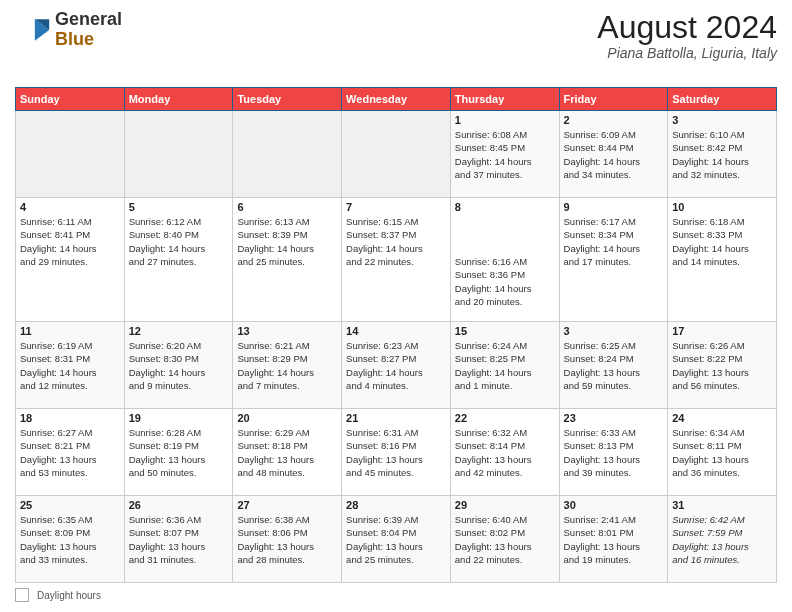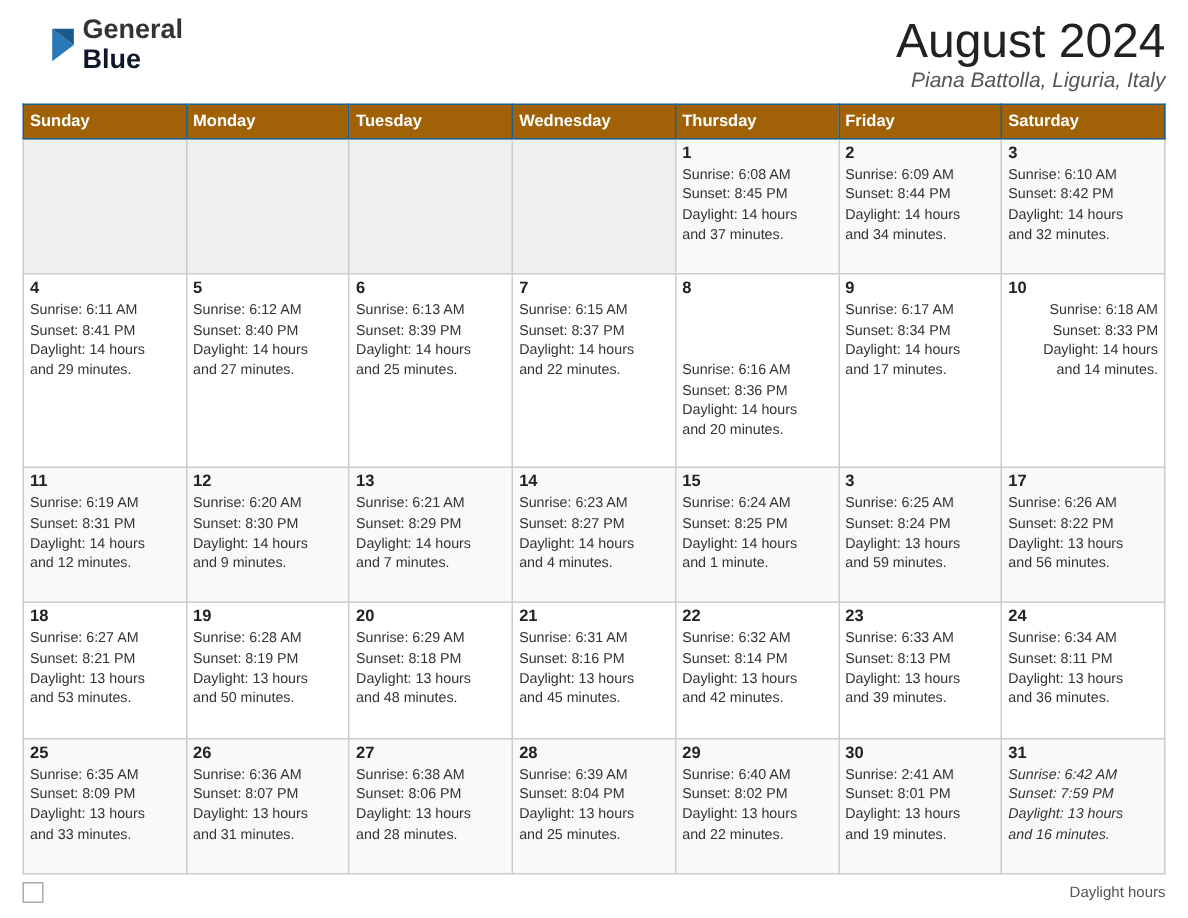--- a/index.html
+++ b/index.html
@@ -14,34 +14,34 @@
       width: 792px;
       height: 612px;
       padding: 10px 15px;
       display: flex;
       flex-direction: column;
     }
     .header {
       display: flex;
       justify-content: space-between;
       align-items: flex-start;
-      margin-bottom: 8px;
+      margin-bottom: 26px;
     }
     .logo {
       display: flex;
       align-items: center;
       gap: 4px;
     }
     .logo-text {
       font-size: 18px;
       font-weight: bold;
       line-height: 1.1;
     }
     .logo-text .general { display: block; color: #333; }
-    .logo-text .blue { display: block; color: #0f172a; }
+    .logo-text .blue { display: block; color: #a16207; }
     .logo-icon {
       width: 36px;
       height: 36px;
     }
     .title-block {
       text-align: right;
     }
     .month-title {
       font-size: 32px;
       font-weight: normal;
@@ -53,21 +53,21 @@
       color: #555;
       font-style: italic;
     }
     .calendar {
       flex: 1;
       border-collapse: collapse;
       width: 100%;
       font-size: 10px;
     }
     .calendar th {
-      background: #a16207;
+      background: #ef4444;
       color: #fff;
       font-size: 11px;
       font-weight: bold;
       padding: 5px 4px;
       text-align: left;
       border: 1px solid #1a6090;
     }
     .calendar td {
       border: 1px solid #ccc;
       vertical-align: top;
@@ -93,21 +93,20 @@
     .empty-cell {
       background: #f0f0f0 !important;
     }
     .footer {
       margin-top: 5px;
       font-size: 10px;
       color: #555;
       display: flex;
       align-items: center;
       gap: 8px;
-      justify-content: space-between;
     }
     .footer-box {
       width: 14px;
       height: 14px;
       background: #fff;
       border: 1px solid #aaa;
       display: inline-block;
     }
   </style>
 </head>
@@ -209,21 +208,21 @@
           </td>
           <td>
             <span class="day-number">9</span>
             <div class="day-info" style="white-space: pre-line;">Sunrise: 6:17 AM
 Sunset: 8:34 PM
 Daylight: 14 hours
 and 17 minutes.</div>
           </td>
           <td>
             <span class="day-number">10</span>
-            <div class="day-info" style="white-space: pre-line; text-align: right;">Sunrise: 6:18 AM
+            <div class="day-info" style="white-space: pre-line;">Sunrise: 6:18 AM
 Sunset: 8:33 PM
 Daylight: 14 hours
 and 14 minutes.</div>
           </td>
         </tr>
         <tr>
           <td>
             <span class="day-number">11</span>
             <div class="day-info" style="white-space: pre-line;">Sunrise: 6:19 AM
 Sunset: 8:31 PM

